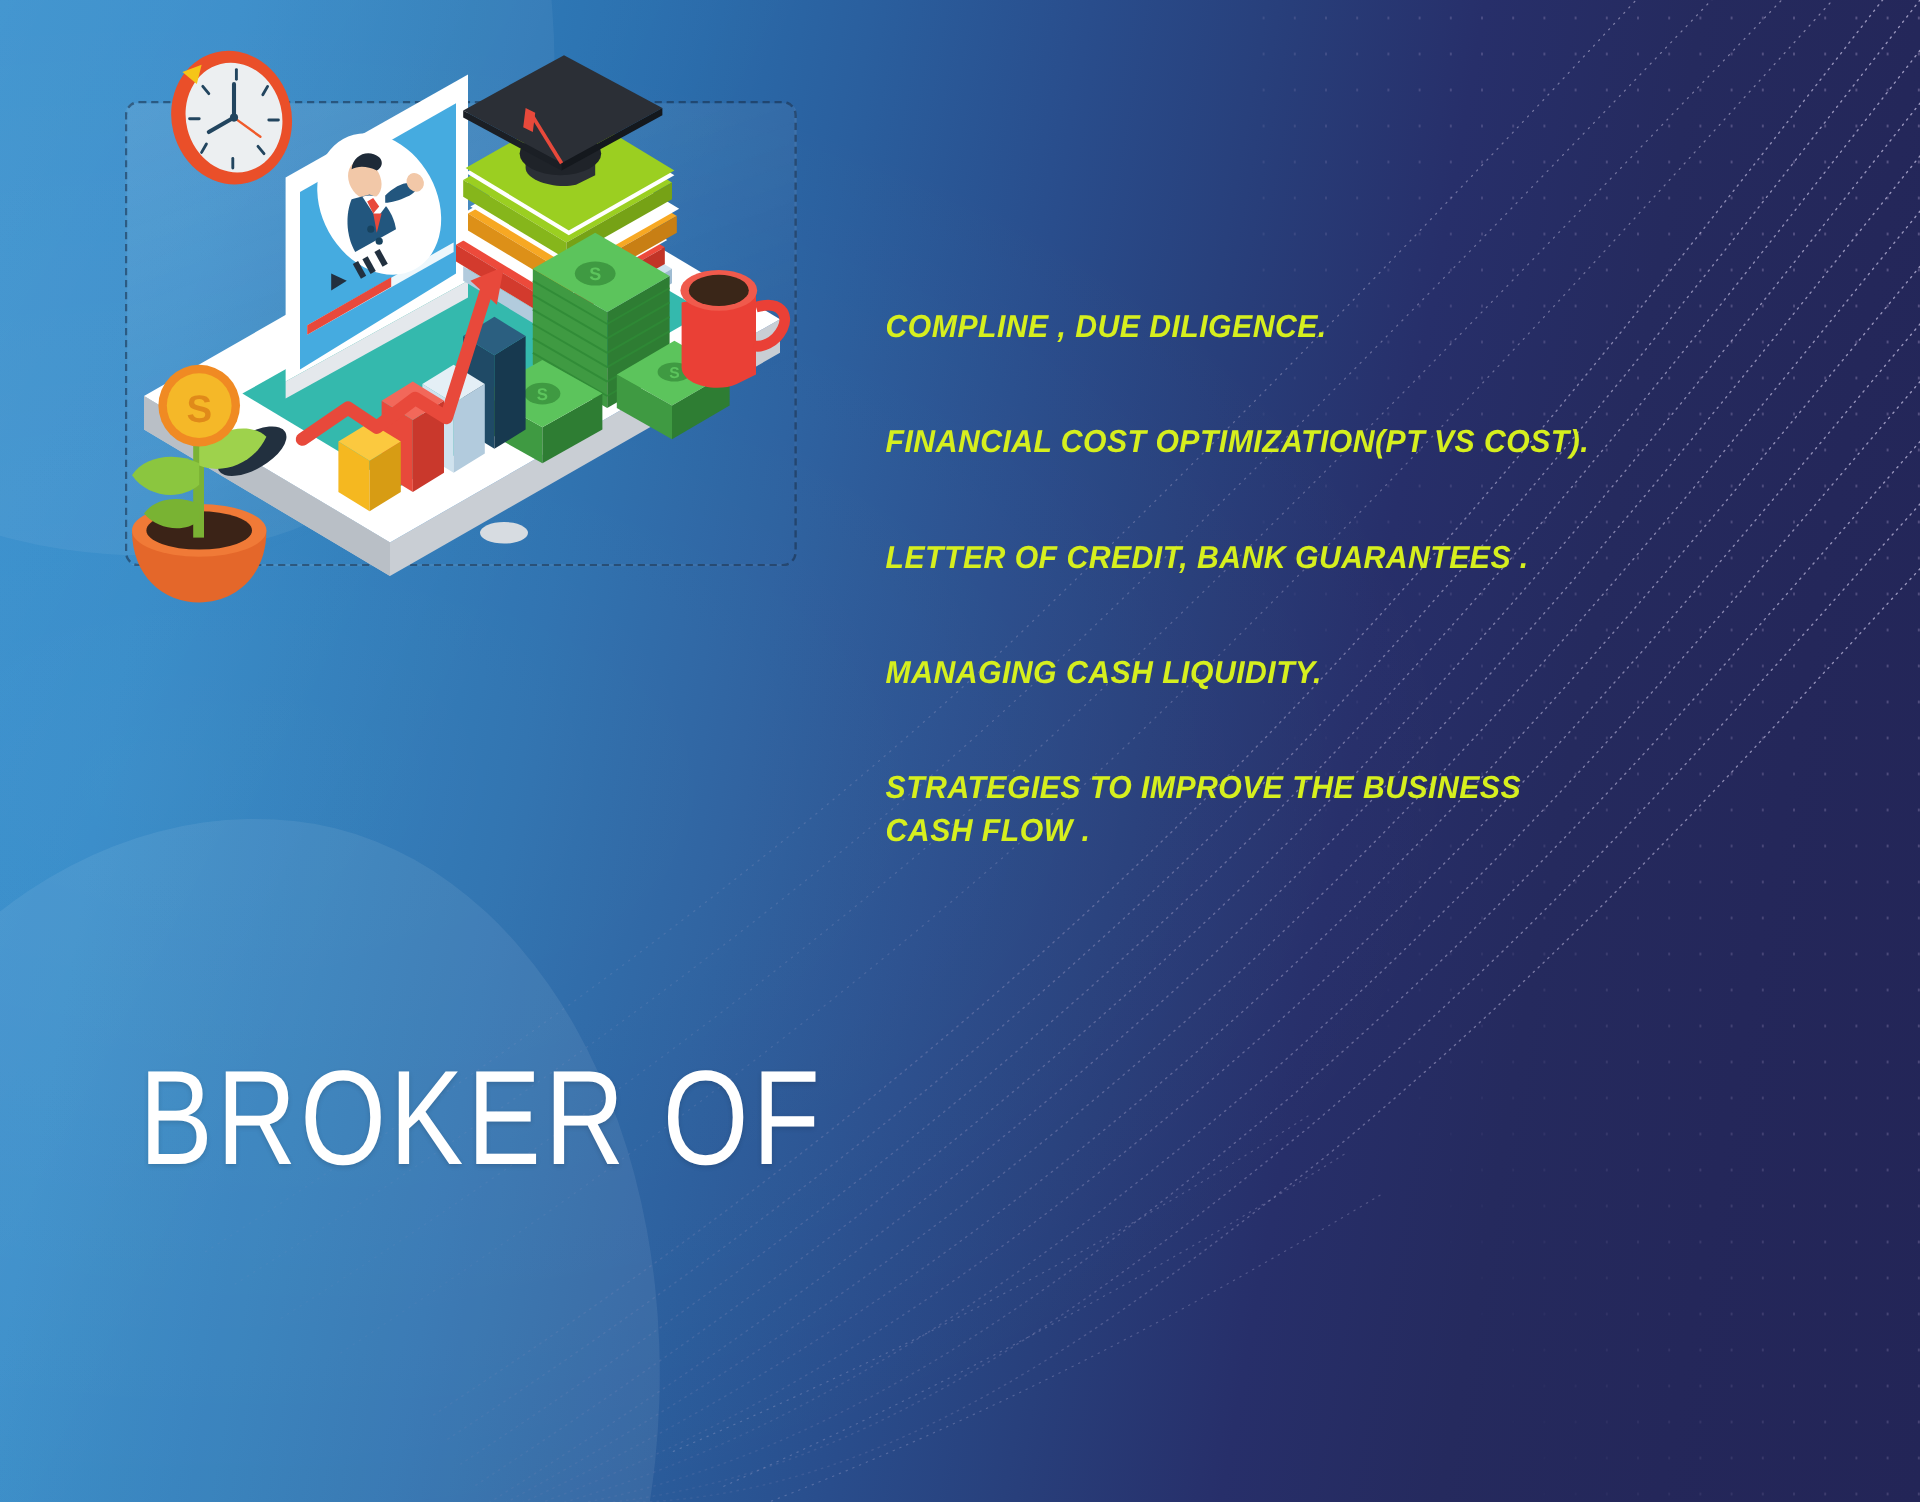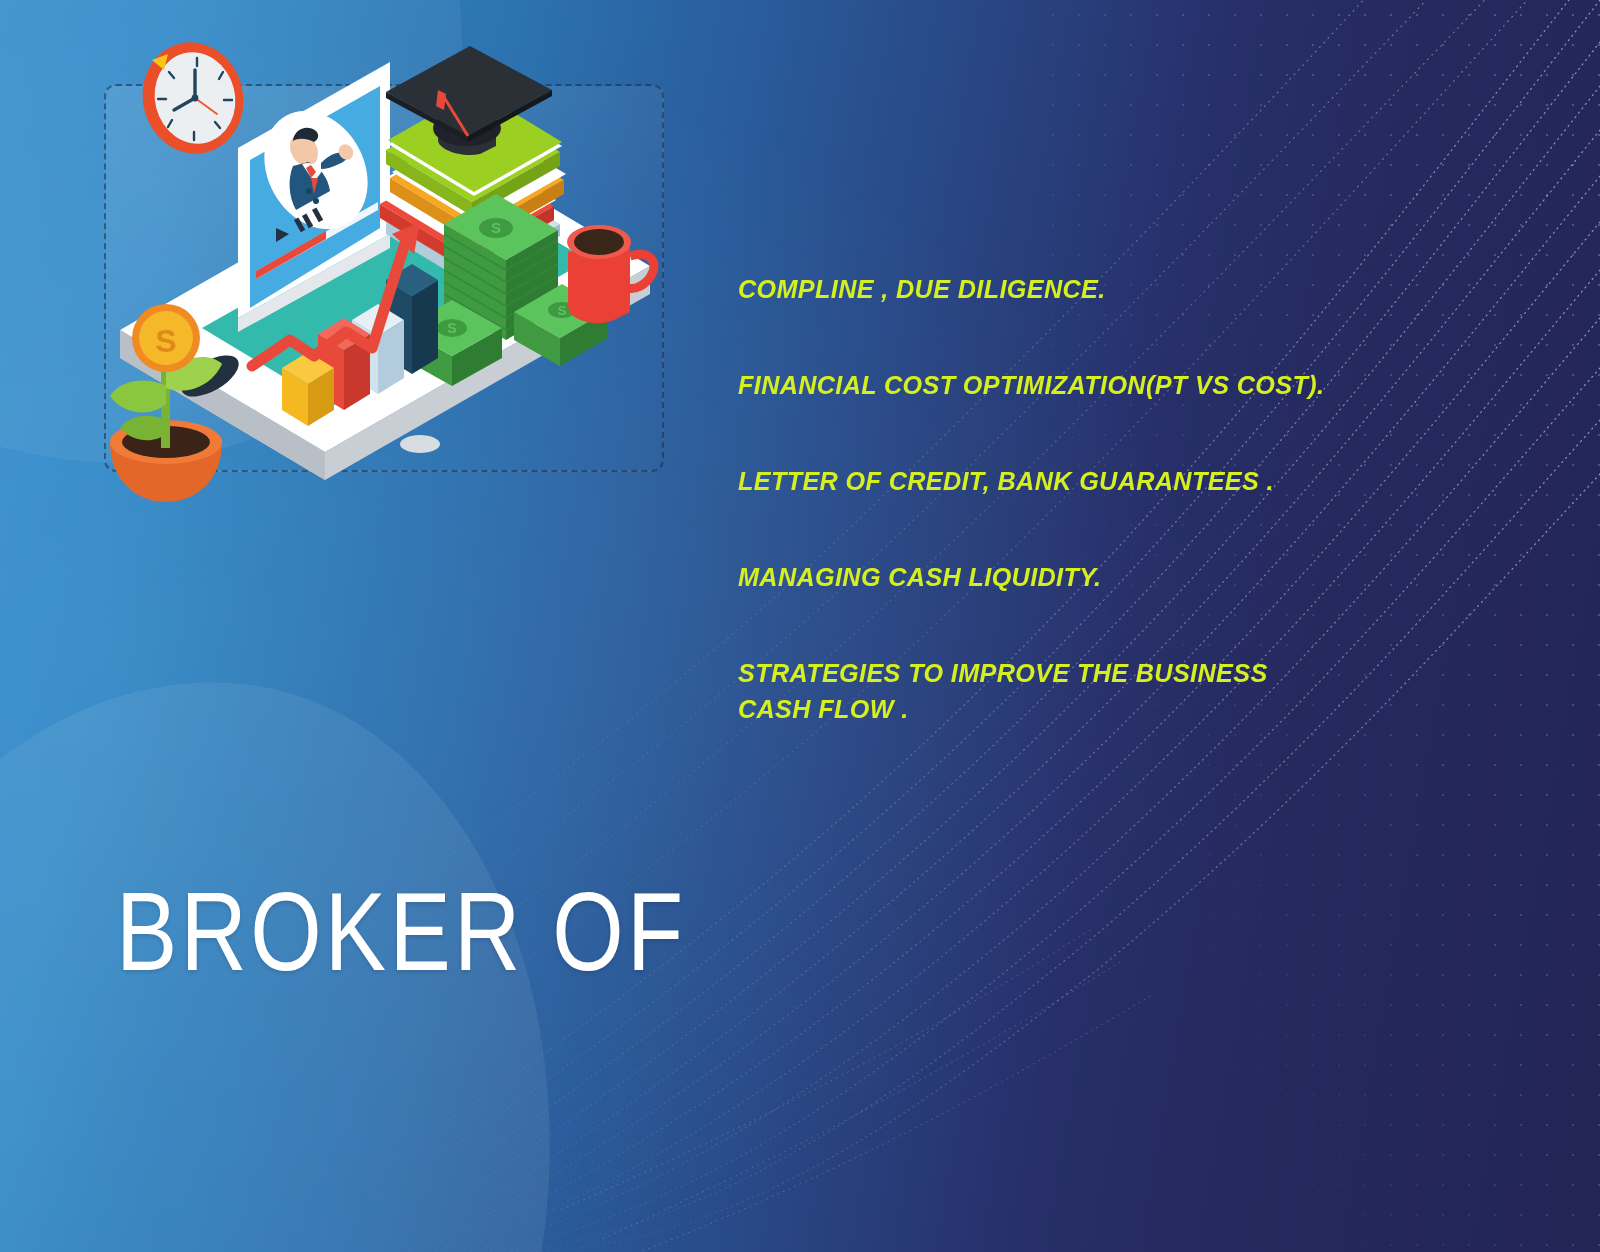--- a/index.html
+++ b/index.html
@@ -134,21 +134,21 @@
     transform-origin: left top;
     white-space: pre;
     text-shadow: 0 2px 5px rgba(0,0,0,0.14);
   }
   .headline .hl-line { display: block; }
 
   
   .bullets {
     position: absolute;
     left: 738px;
-    top: 271px;
+    top: 254px;
     width: 720px;
   }
   .bullet {
     color: #d6ef1e;
     font-family: "Liberation Sans", sans-serif;
     font-weight: bold;
     font-style: italic;
     font-size: 26.5px;
     line-height: 36px;
     letter-spacing: 0.4px;

